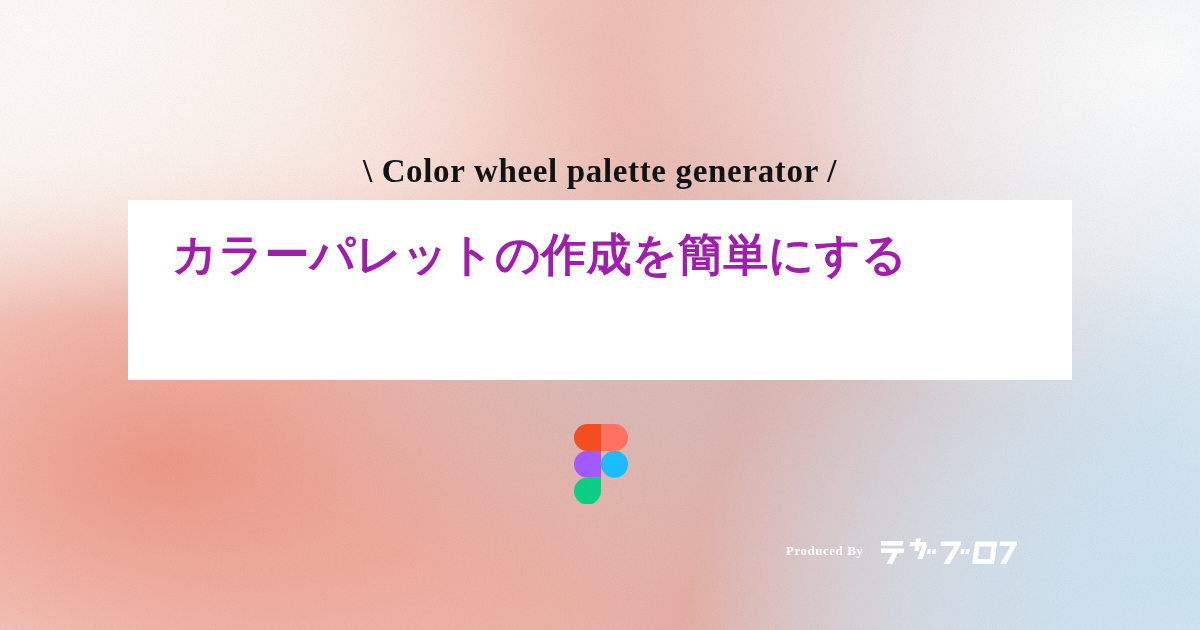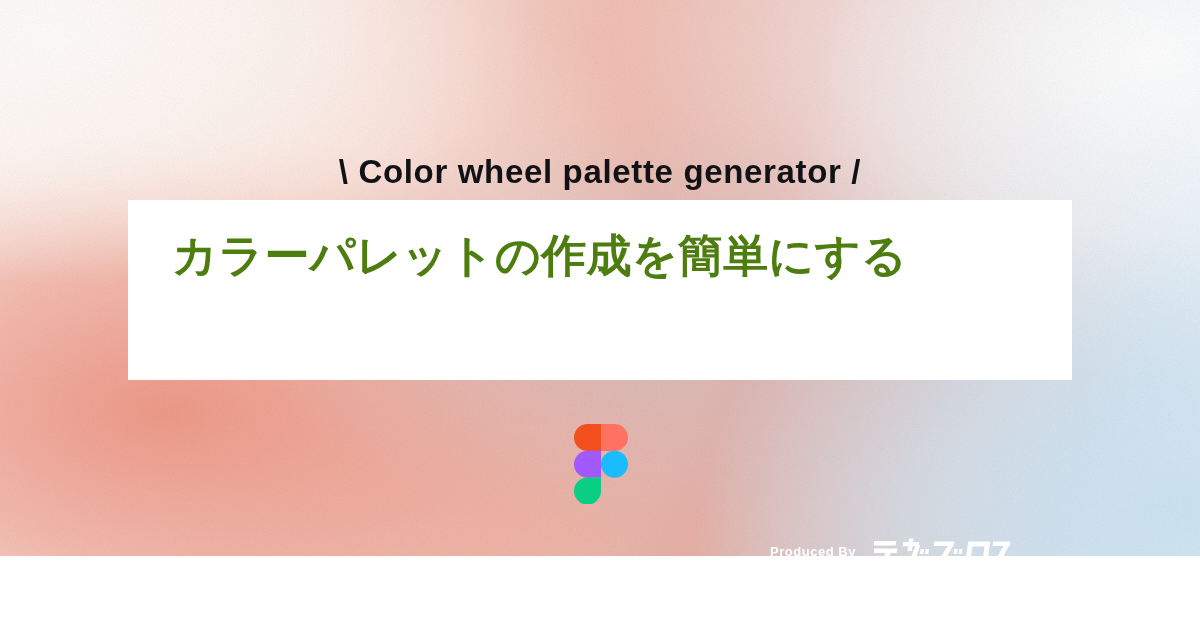--- a/index.html
+++ b/index.html
@@ -4,23 +4,23 @@
 <style>
   html, body {
     margin: 0;
     padding: 0;
     background: #ffffff;
   }
 
   #banner {
     position: relative;
     width: 1200px;
-    height: 556px;
+    height: 630px;
     overflow: hidden;
-    font-family: Liberation Sans, sans-serif;
+    font-family: Liberation Serif, serif;
     background-color: #f3dcd6;
   }
 
   
   .bg-layer {
     position: absolute;
     inset: 0;
     pointer-events: none;
   }
 
@@ -118,21 +118,21 @@
     height: 180px;
     background: #ffffff;
     box-sizing: border-box;
     padding: 22px 44px 0 44px;
   }
 
   .title-line {
     font-size: 45px;
     line-height: 67px;
     font-weight: 700;
-    color: #4d7c0f;
+    color: #a21caf;
     letter-spacing: 0.005em;
     white-space: nowrap;
   }
 
   
   .figma-logo {
     position: absolute;
     left: 574px;
     top: 424px;
     width: 54px;
@@ -150,20 +150,21 @@
     gap: 18px;
     height: 34px;
   }
 
   .credit-label {
     font-size: 13px;
     font-weight: 700;
     color: #ffffff;
     letter-spacing: 0.04em;
     white-space: nowrap;
+    margin-left: 16px;
   }
 
   .credit-logo {
     width: 136px;
     height: 30px;
   }
   .credit-logo svg { display: block; width: 100%; height: 100%; }
 </style>
 </head>
 <body>

